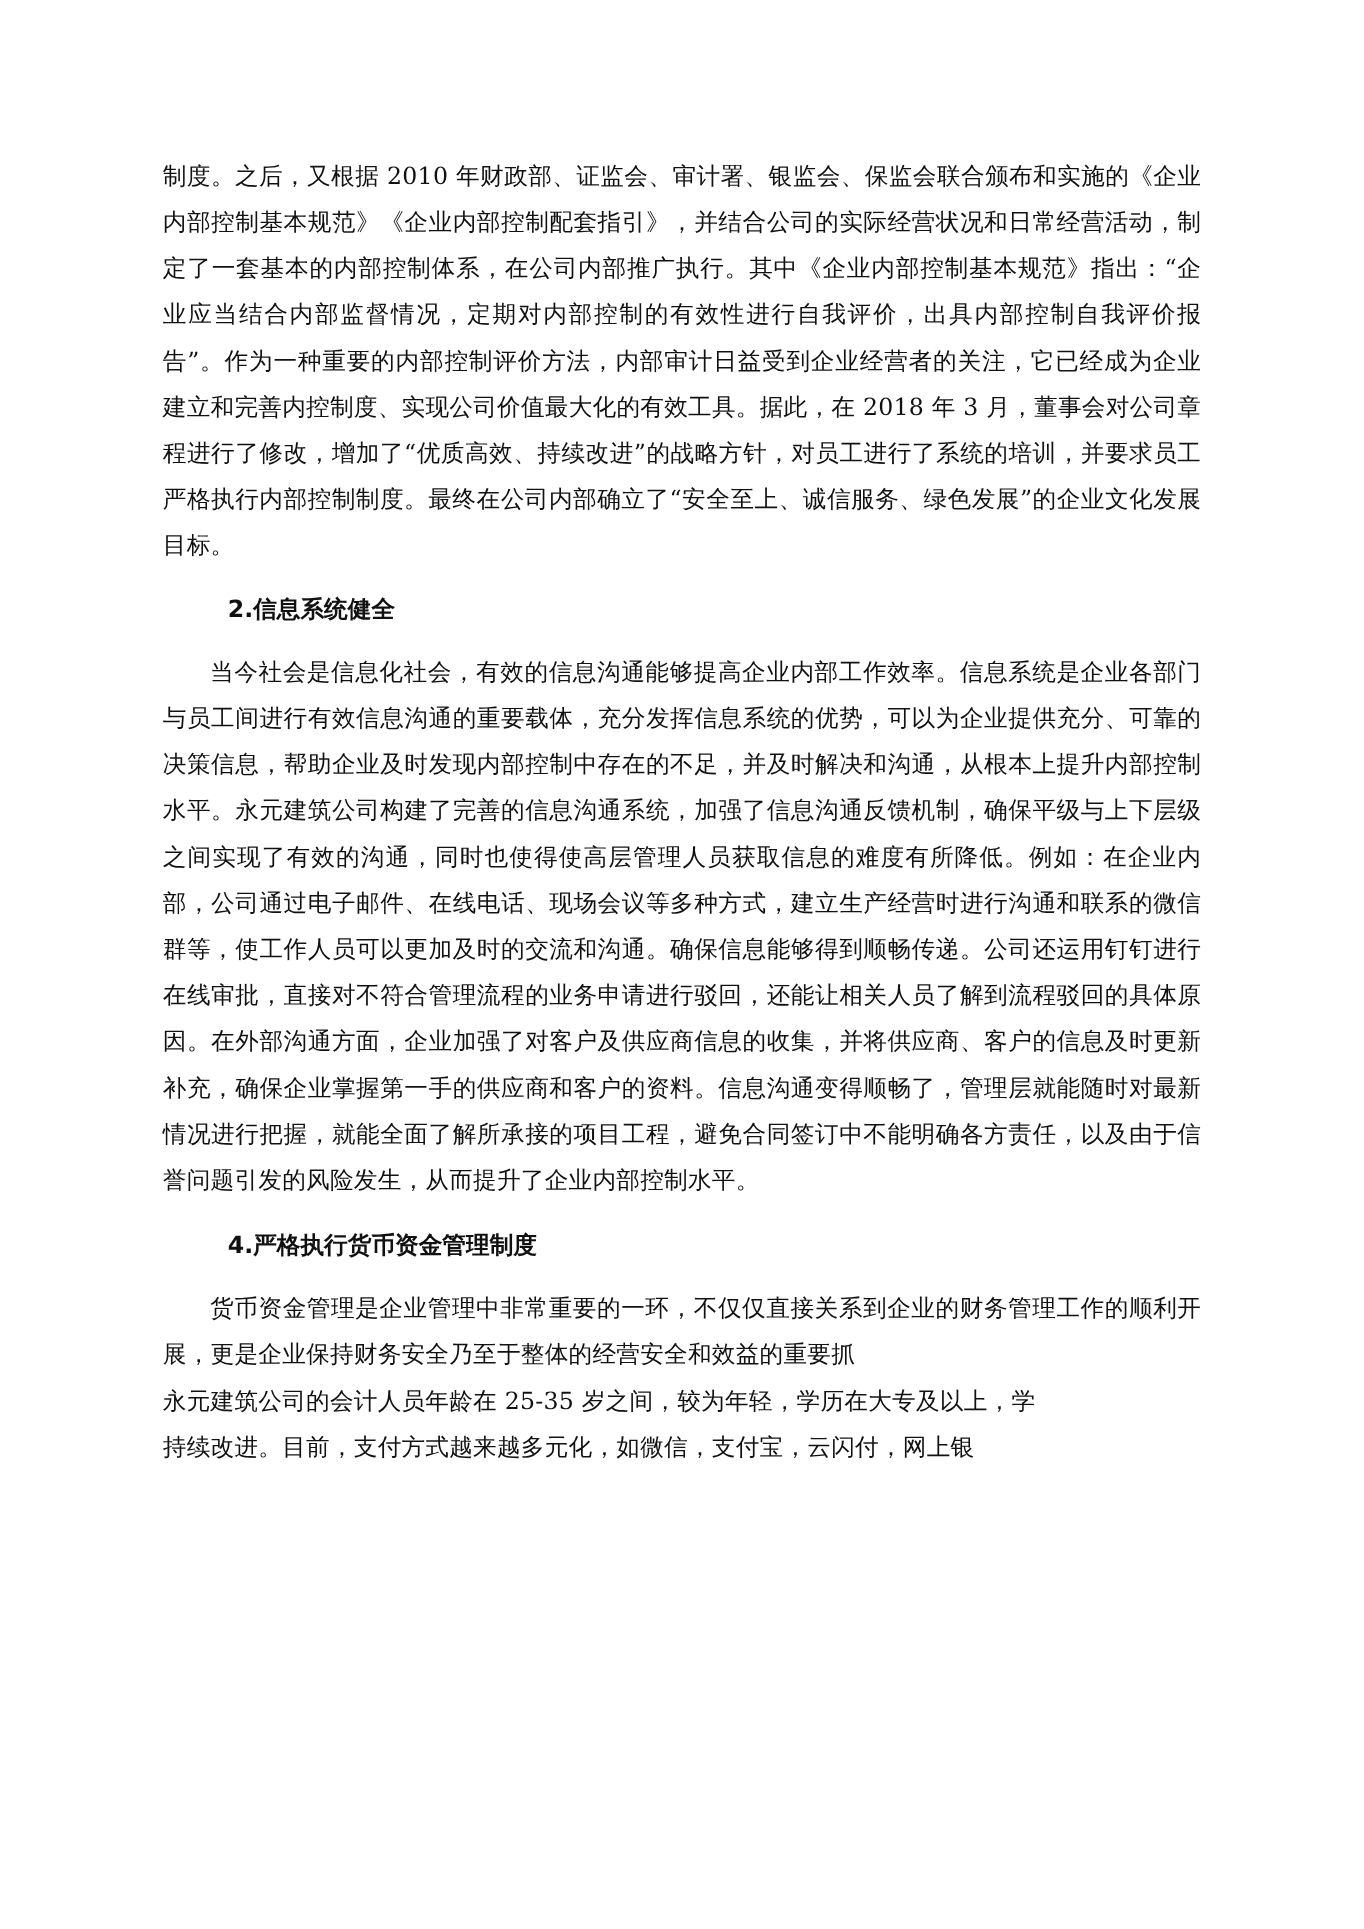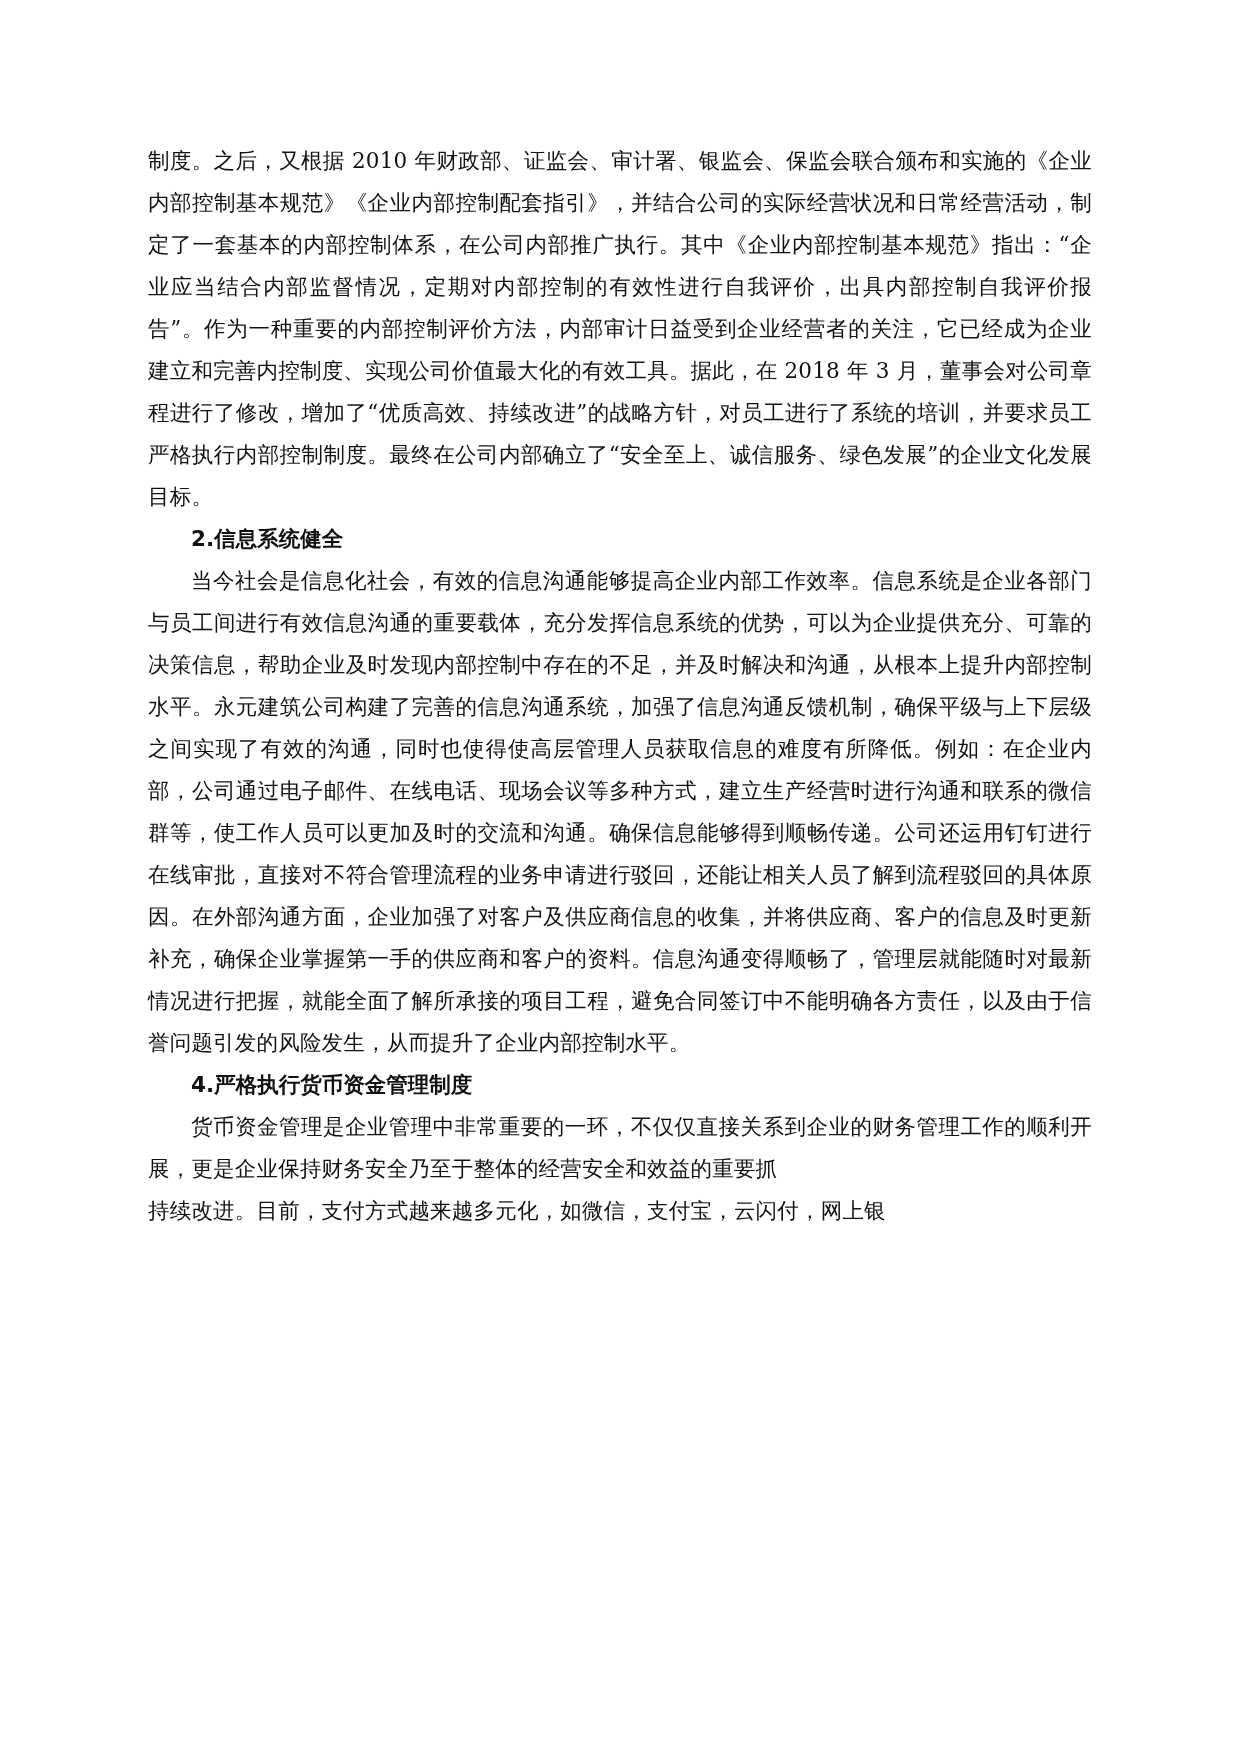--- a/index.html
+++ b/index.html
@@ -28,23 +28,24 @@
     margin: 0;
     font-size: 21.5px;
     line-height: 42px;
     text-align: justify;
     text-justify: inter-ideograph;
     letter-spacing: 0.2px;
     color: #111111;
   }
   p.body-par.indent {
     text-indent: 2em;
+    font-family: Liberation Mono, monospace;
   }
   h3.sub-head {
-    margin: 0;
+    margin: 16px;
     font-size: 21.5px;
     line-height: 42px;
     font-weight: bold;
     font-family: "DejaVu Sans", "Liberation Sans", sans-serif;
     text-indent: 2em;
     color: #111111;
   }
   .fade1 { color: #3a3a3a; }
   .fade2 { color: #555555; }
   .fade3 { color: #6f6f6f; }
@@ -77,20 +78,21 @@
 
     <h3 class="sub-head">2.信息系统健全</h3>
 
     <p class="body-par indent">当今社会是信息化社会，有效的信息沟通能够提高企业内部工作效率。信息系统是企业各部门与员工间进行有效信息沟通的重要载体，充分发挥信息系统的优势，可以为企业提供充分、可靠的决策信息，帮助企业及时发现内部控制中存在的不足，并及时解决和沟通，从根本上提升内部控制水平。永元建筑公司构建了完善的信息沟通系统，加强了信息沟通反馈机制，确保平级与上下层级之间实现了有效的沟通，同时也使得使高层管理人员获取信息的难度有所降低。例如：在企业内部，公司通过电子邮件、在线电话、现场会议等多种方式，建立生产经营时进行沟通和联系的微信群等，使工作人员可以更加及时的交流和沟通。确保信息能够得到顺畅传递。公司还运用钉钉进行在线审批，直接对不符合管理流程的业务申请进行驳回，还能让相关人员了解到流程驳回的具体原因。在外部沟通方面，企业加强了对客户及供应商信息的收集，并将供应商、客户的信息及时更新补充，确保企业掌握第一手的供应商和客户的资料。信息沟通变得顺畅了，管理层就能随时对最新情况进行把握，就能全面了解所承接的项目工程，避免合同签订中不能明确各方责任，以及由于信誉问题引发的风险发生，从而提升了企业内部控制水平。</p>
 
     <h3 class="sub-head">4.严格执行货币资金管理制度</h3>
 
     <p class="body-par indent fade1">货币资金管理是企业管理中非常重要的一环，不仅仅直接关系到企业的财务管理工作的顺利开展，更是企业保持财务安全乃至于整体的经营安全和效益的重要抓</p>
 
 
+    <p class="body-par fade3">永元建筑公司的会计人员年龄在 25-35 岁之间，较为年轻，学历在大专及以上，学</p>
 
     <p class="body-par fade4">持续改进。目前，支付方式越来越多元化，如微信，支付宝，云闪付，网上银</p>
 
   </div>
 
   <div class="page-number">4</div>
 
 </div>
 
 </body></html>

